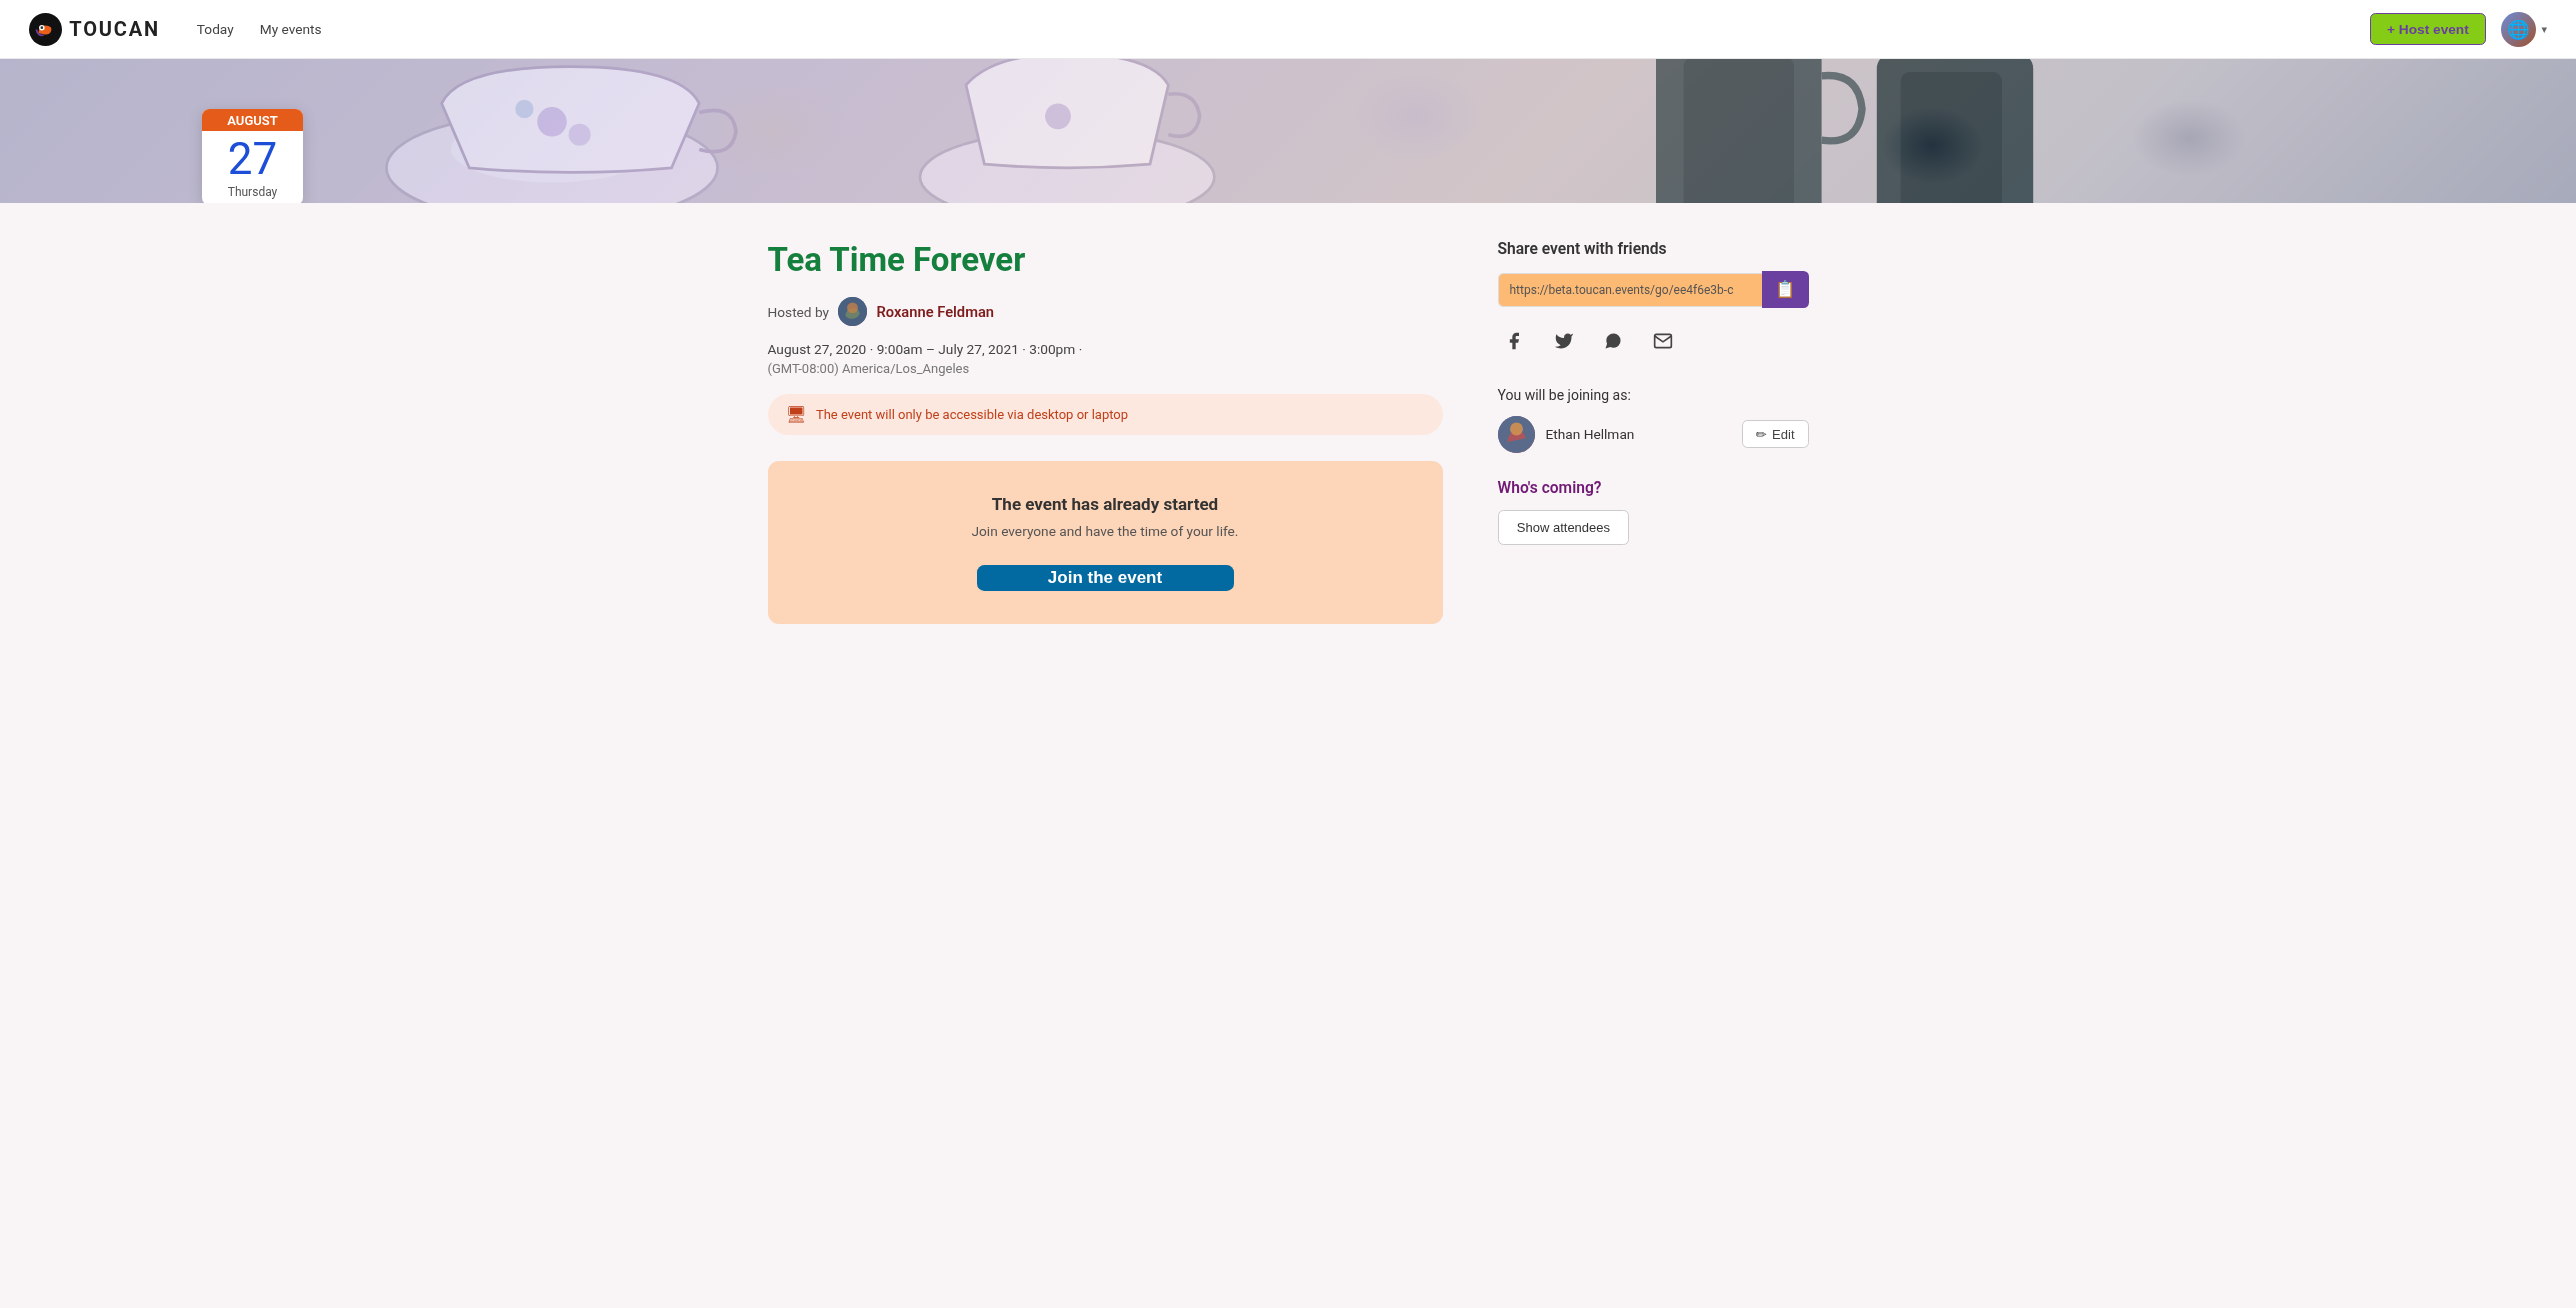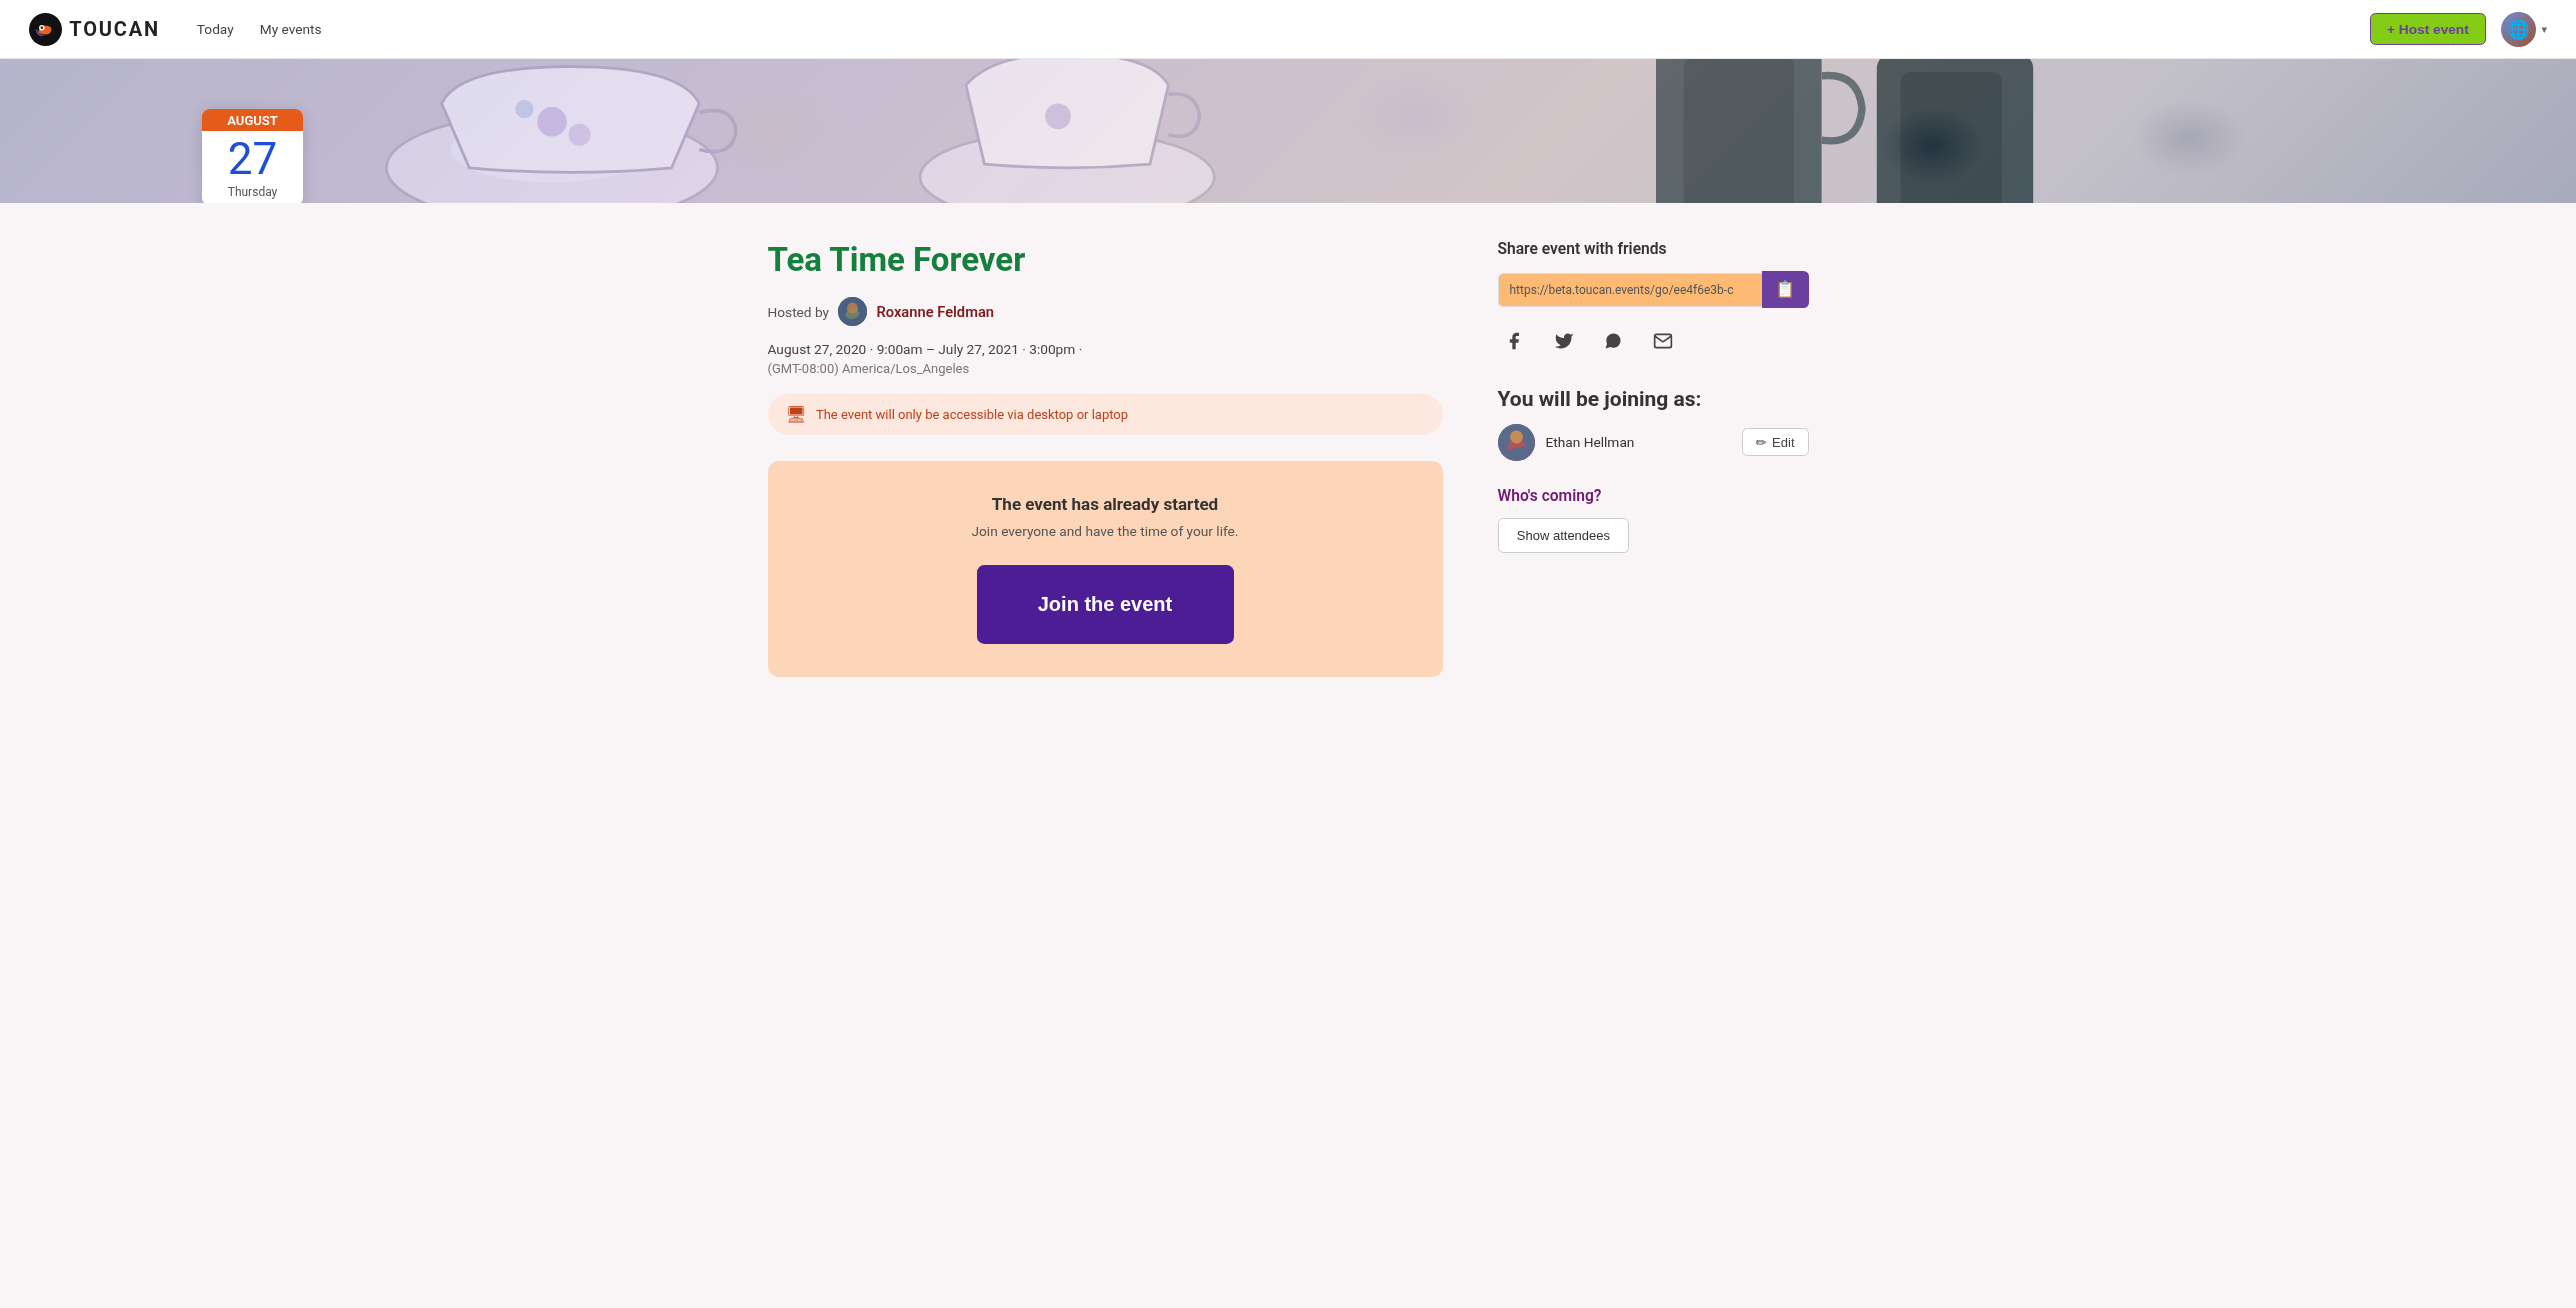--- a/index.html
+++ b/index.html
@@ -232,26 +232,26 @@
       font-weight: 700;
       color: #333;
       margin-bottom: 9.2px;
     }
     .event-started-subtitle {
       font-size: 13.7px;
       color: #555;
       margin-bottom: 26px;
     }
     .join-event-btn {
-      background: #4c1d95;
+      background: #0369a1;
       color: #fff;
       border: none;
       border-radius: 7.3px;
-      padding: 28px 44px;
-      font-size: 20px;
+      padding: 3px 44px;
+      font-size: 17px;
       font-weight: 600;
       cursor: pointer;
       width: 100%;
       max-width: 257px;
     }
 
     
     .share-title {
       font-size: 15.6px;
       font-weight: 600;
@@ -297,22 +297,22 @@
       align-items: center;
       justify-content: center;
       font-size: 18.3px;
       cursor: pointer;
       color: #444;
       border-radius: 3.7px;
     }
 
     
     .joining-as-title {
-      font-size: 21px;
-      font-weight: 700;
+      font-size: 14px;
+      font-weight: 400;
       color: #333;
       margin-bottom: 13px;
     }
     .joining-as-row {
       display: flex;
       align-items: center;
       gap: 11px;
       margin-bottom: 26px;
     }
     .joining-avatar {

